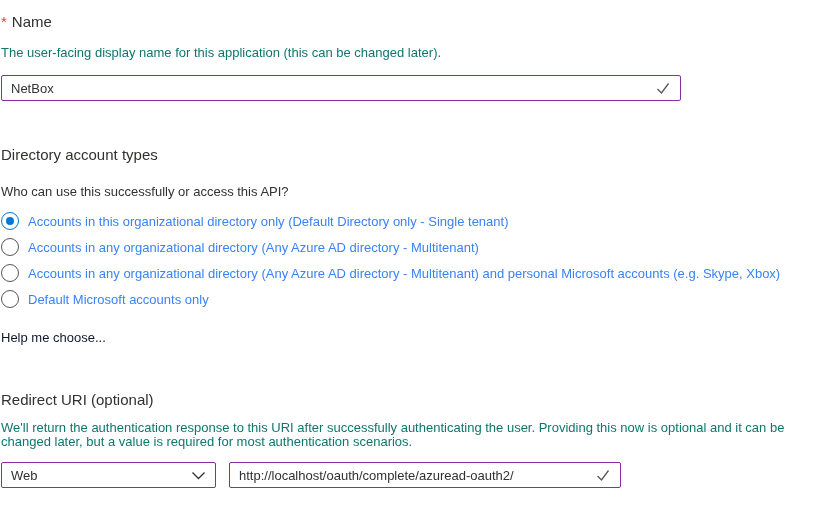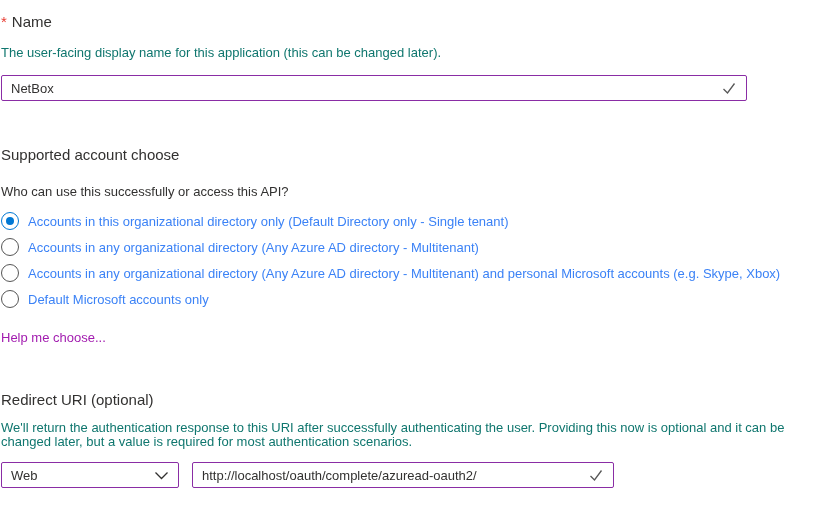--- a/index.html
+++ b/index.html
@@ -33,21 +33,21 @@
     margin-top: 13px;
     height: 26px;
     border: 1px solid #8a2da5;
     border-radius: 2px;
     display: flex;
     align-items: center;
     padding: 0 9px;
     box-sizing: border-box;
     background: #ffffff;
   }
-  .name-box { width: 746px; }
+  .name-box { width: 680px; }
   .text-input {
     border: 0;
     outline: 0;
     flex: 1 1 auto;
     min-width: 0;
     font-size: 13px;
     color: #323130;
     font-family: inherit;
     padding: 0;
     background: transparent;
@@ -90,53 +90,53 @@
   .radio.selected .dot { display: block; }
   .radio-label {
     font-size: 13px;
     margin-left: 9px;
     white-space: nowrap;
     color: #3b82f6;
   }
   .link {
     display: inline-block;
     margin-top: 18px;
-    color: #a21caf;
+    color: #0f172a;
     text-decoration: none;
     font-size: 13px;
     cursor: pointer;
   }
   .sec3 { margin-top: 44px; }
   .redirect-desc {
     margin-top: 11px;
     line-height: 14px;
     max-width: 805px;
   }
   .controls-row {
     margin-top: 13px;
     display: flex;
     gap: 13px;
   }
   .controls-row .textbox { margin-top: 0; }
   .select-box {
-    width: 178px;
+    width: 215px;
     height: 26px;
     border: 1px solid #8a2da5;
     border-radius: 2px;
     box-sizing: border-box;
     display: flex;
     align-items: center;
     justify-content: space-between;
     padding: 0 9px;
     font-size: 13px;
     color: #323130;
     cursor: pointer;
     background: #ffffff;
   }
-  .uri-box { width: 422px; }
+  .uri-box { width: 392px; }
   .chevron svg { display: block; }
 </style>
 </head>
 <body>
 
 <div class="page">
 
   <div class="section">
     <div class="section-title">
       <span class="required">*</span><span>Name</span>
@@ -146,21 +146,21 @@
       <input class="text-input" type="text" value="NetBox" style="">
       <span class="check">
         <svg width="16" height="16" viewBox="0 0 16 16">
             <path d="M2.5 9 L6.5 13 L13.5 3.5" fill="none" stroke="#575757" stroke-width="1.3"></path>
           </svg>
       </span>
     </div>
   </div>
 
   <div class="section sec2">
-    <div class="section-title">Supported account choose</div>
+    <div class="section-title">Directory account types</div>
     <p class="question">Who can use this successfully or access this API?</p>
 
     <div class="radio-group">
       <div class="radio-row">
         <span class="radio selected">
             <span class="dot"></span>
           </span>
         <span class="radio-label">Accounts in this organizational directory only (Default Directory only - Single tenant)</span>
       </div>
       <div class="radio-row">

